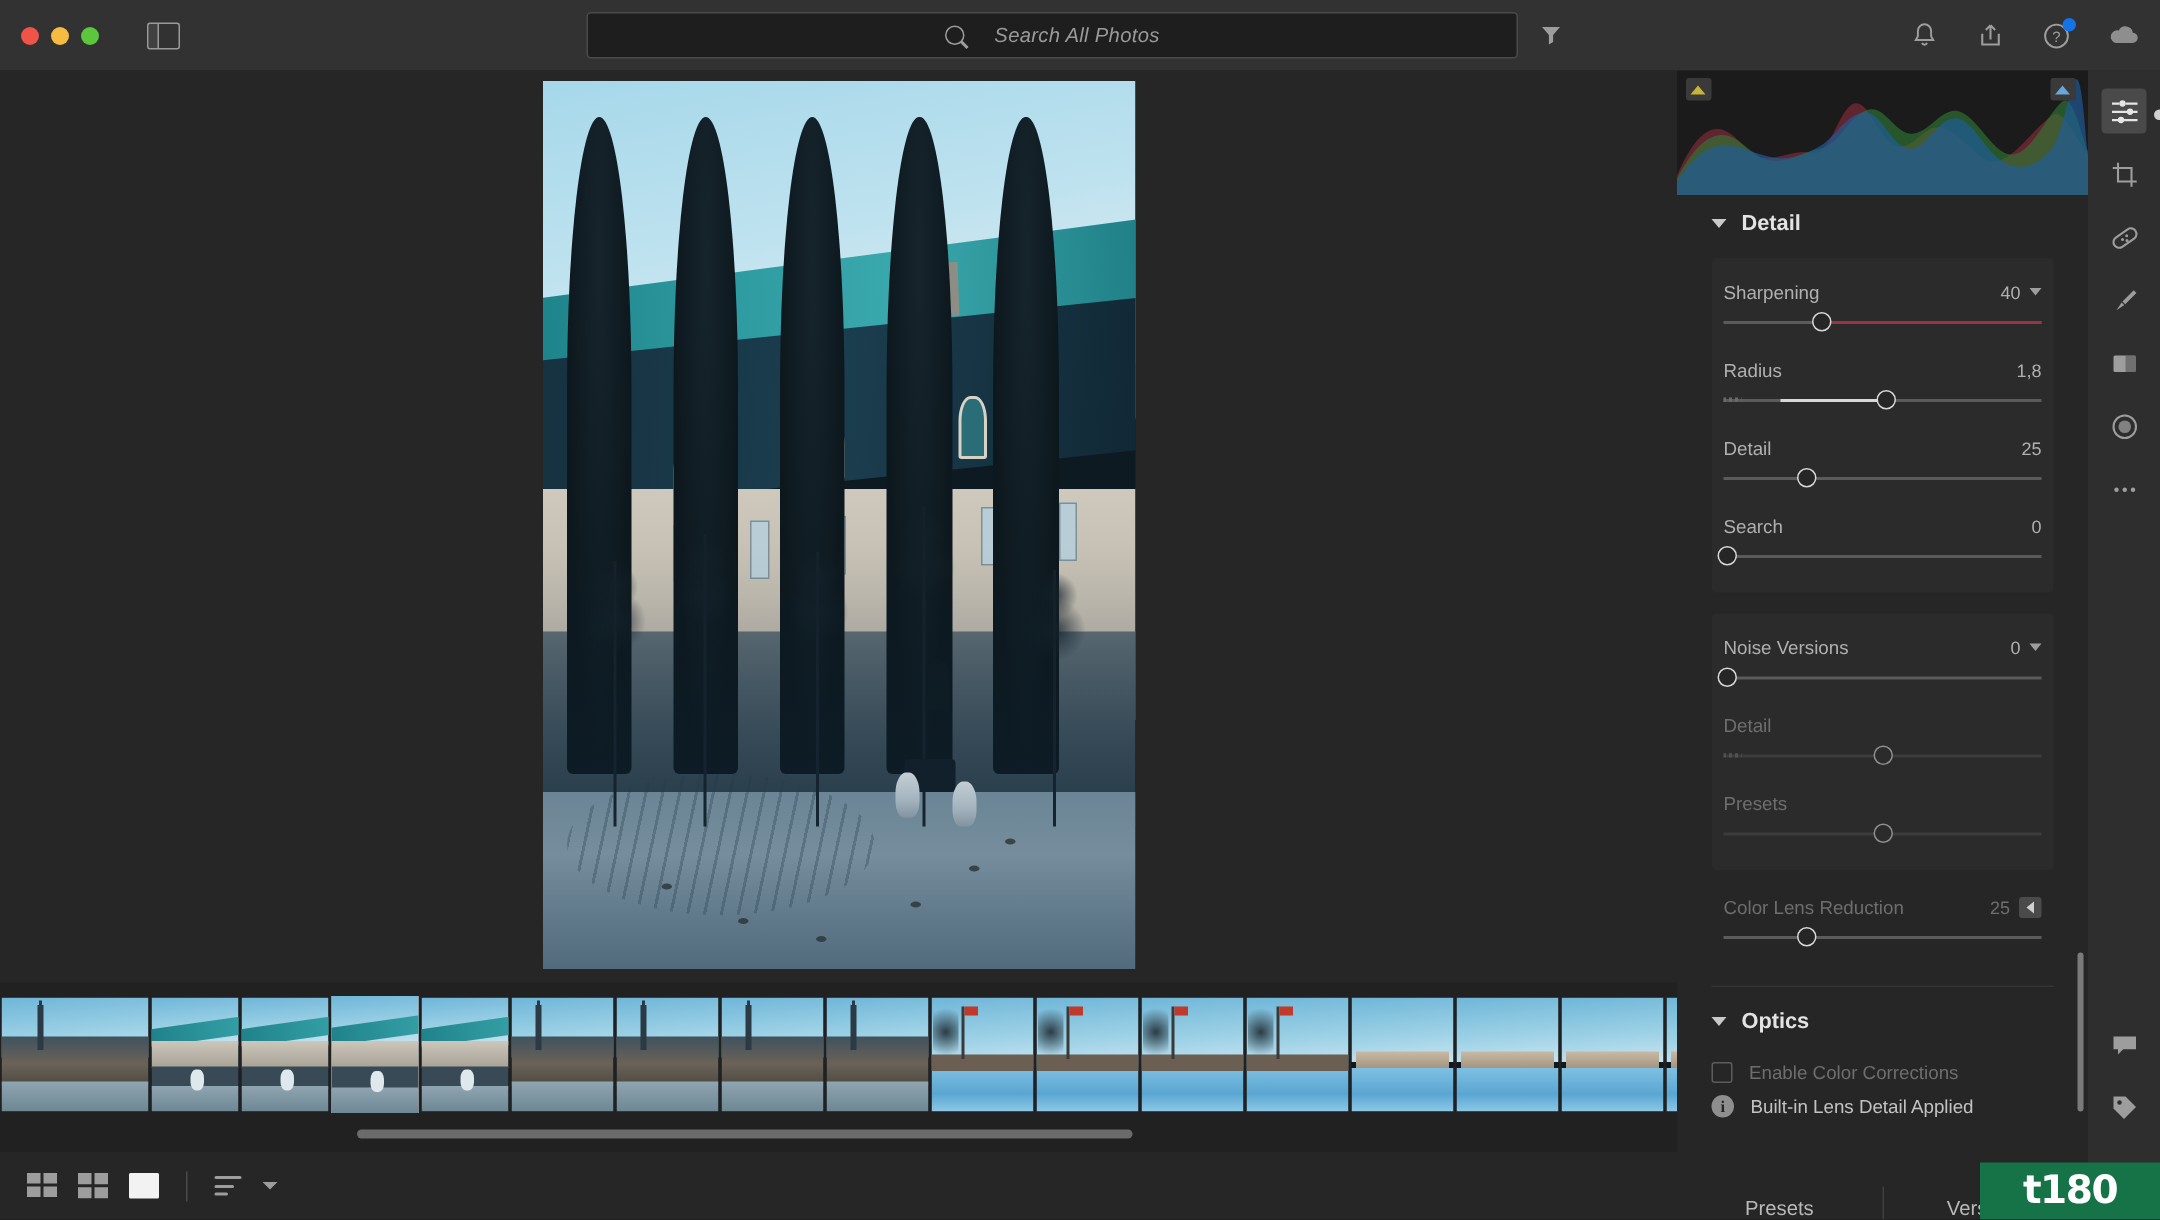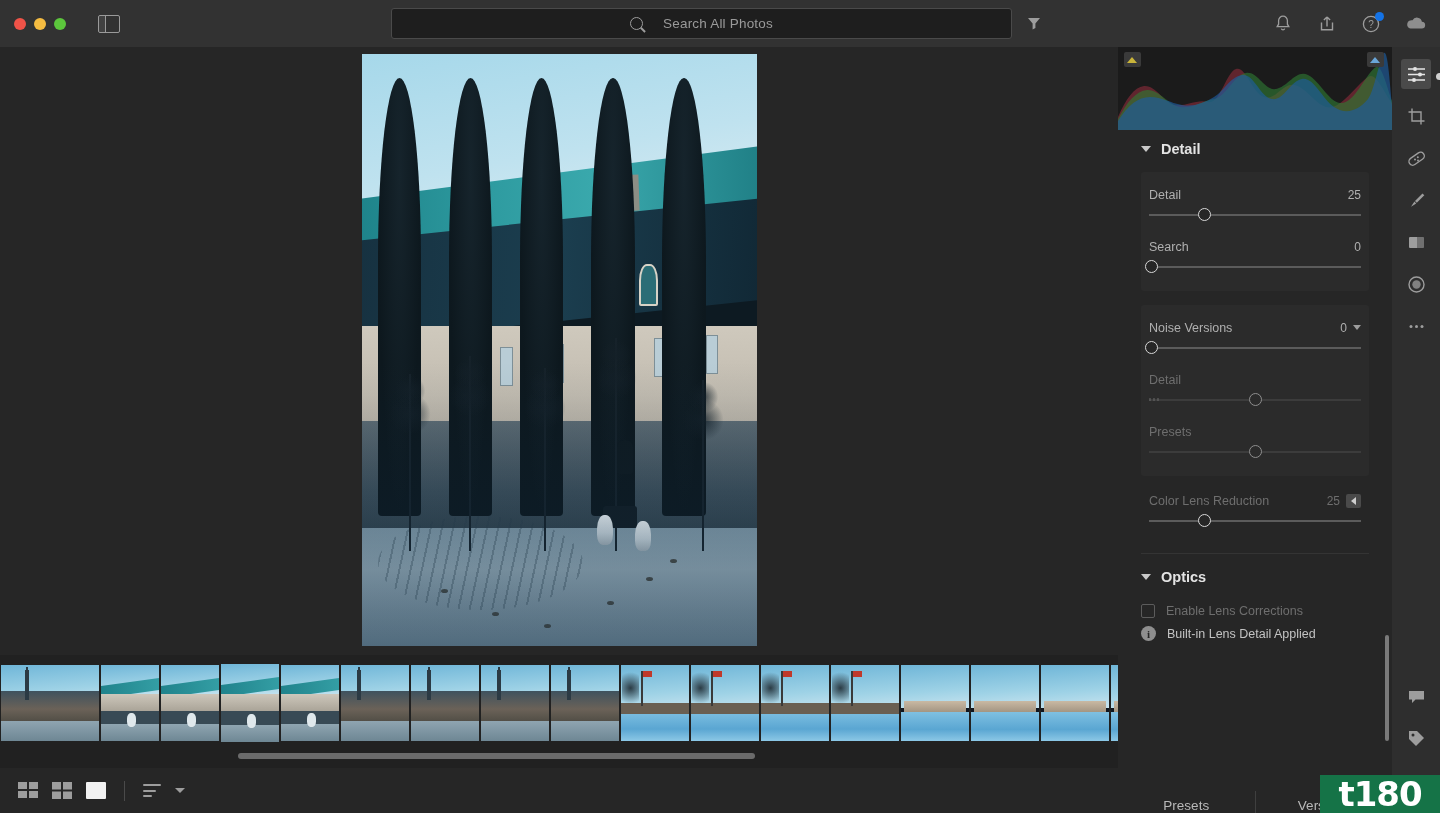--- a/index.html
+++ b/index.html
@@ -30,21 +30,21 @@
   .panel-toggle i { display:block; width:7px; border-right:1.4px solid #9a9a9a; background:#7d7d7d33; }
 
   .searchwrap {
     position: absolute; left: 391px; top: 8px; width: 621px; height: 31px;
     background: #1e1e1e; border: 1px solid #4a4a4a; border-radius: 3px;
     display: flex; align-items: center; justify-content: center; gap: 8px;
   }
   .searchwrap .mag { width:13px; height:13px; border:1.6px solid #9d9d9d; border-radius:50%; position:relative; flex:none; }
   .searchwrap .mag::after { content:""; position:absolute; width:1.6px; height:6px; background:#9d9d9d;
     right:-2px; bottom:-4px; transform: rotate(-45deg); }
-  .search-ph { font-size: 13.5px; color: #9a9a9a; letter-spacing: .2px; margin-left: 12px; }
+  .search-ph { font-size: 13.5px; font-style: italic; color: #9a9a9a; letter-spacing: .2px; margin-left: 12px; }
 
   .funnel { position:absolute; left:1026px; top:15px; width:16px; height:16px; }
   .funnel svg { display:block; }
 
   .tb-icons { position: absolute; right: 14px; top: 0; height: 47px; display: flex; align-items: center; gap: 22px; }
   .tb-ico { width: 22px; height: 22px; position: relative; color: #9d9d9d; }
   .tb-ico svg { display:block; }
   .helpdot { position:absolute; right:-2px; top:-1px; width:9px; height:9px; border-radius:50%; background:#1473e6; }
 
   
@@ -247,21 +247,21 @@
   .railbtn.active { background:#4a4a4a; color:#e6e6e6; }
   .railbtn svg { display:block; }
   .railgap { flex:1; }
   .raildot { position:absolute; left:44px; top:26px; width:7px;height:7px;border-radius:50%;background:#d0d0d0; }
 
   
   .wm {
     position:absolute; right:0; bottom:0; width:120px; height:38px;
     background:#157347; display:flex; align-items:center; justify-content:center;
   }
-  .wm span { color:#ffffff; font-size:34px; font-weight:bold; letter-spacing:-1px;
+  .wm span { color:#ffffff; font-size:26px; font-weight:bold; letter-spacing:-1px;
              font-family:"DejaVu Sans", sans-serif; }
 
   .bottom-right-bar {
     position:absolute; left:1118px; top:768px; width:274px; height:45px;
     background:#262626; display:flex; align-items:flex-end;
   }
   .brb-item { flex:1; text-align:center; font-size:13.5px; color:#b9b9b9; }
   .brb-sep { width:1px; height:22px; background:#3f3f3f; }
 </style>
 </head>
@@ -532,21 +532,47 @@
     </div>
 
     <div class="rscroll">
 
       <div class="sec-head">
         <div class="caret"></div>
         <span>Detail</span>
       </div>
 
       <div class="group">
-
+        <div class="row">
+          <div class="rtop">
+            <div class="rlabel">Sharpening</div>
+            <div class="rright">
+              <div class="rval">40</div>
+              <div class="minichev"></div>
+            </div>
+          </div>
+          <div class="track">
+            <div class="bar"></div>
+            <div class="fillred" style="left:31%;right:0"></div>
+            <div class="knob" style="left:31%"></div>
+          </div>
+        </div>
+
+        <div class="row">
+          <div class="rtop">
+            <div class="rlabel">Radius</div>
+            <div class="rval">1,8</div>
+          </div>
+          <div class="track">
+            <div class="bar"></div>
+            <div class="tick" style="left:0"></div>
+            <div class="fillw" style="left:18%;width:33%"></div>
+            <div class="knob" style="left:51%"></div>
+          </div>
+        </div>
 
         <div class="row">
           <div class="rtop">
             <div class="rlabel">Detail</div>
             <div class="rval">25</div>
           </div>
           <div class="track">
             <div class="bar"></div>
             <div class="knob" style="left:26%"></div>
           </div>
@@ -624,21 +650,21 @@
       <div class="divider"></div>
 
       <div class="sec-head" style="margin-top:4px">
         <div class="caret"></div>
         <span>Optics</span>
       </div>
 
 
       <div class="optrow">
         <div class="cbox dimbx"></div>
-        <div class="otext dim">Enable Lens Corrections</div>
+        <div class="otext dim">Enable Color Corrections</div>
       </div>
 
       <div class="optrow">
         <div class="infoi">i</div>
         <div class="otext">Built-in Lens Detail Applied</div>
       </div>
 
       <div class="rbar-scroll"></div>
     </div>
   </div>

